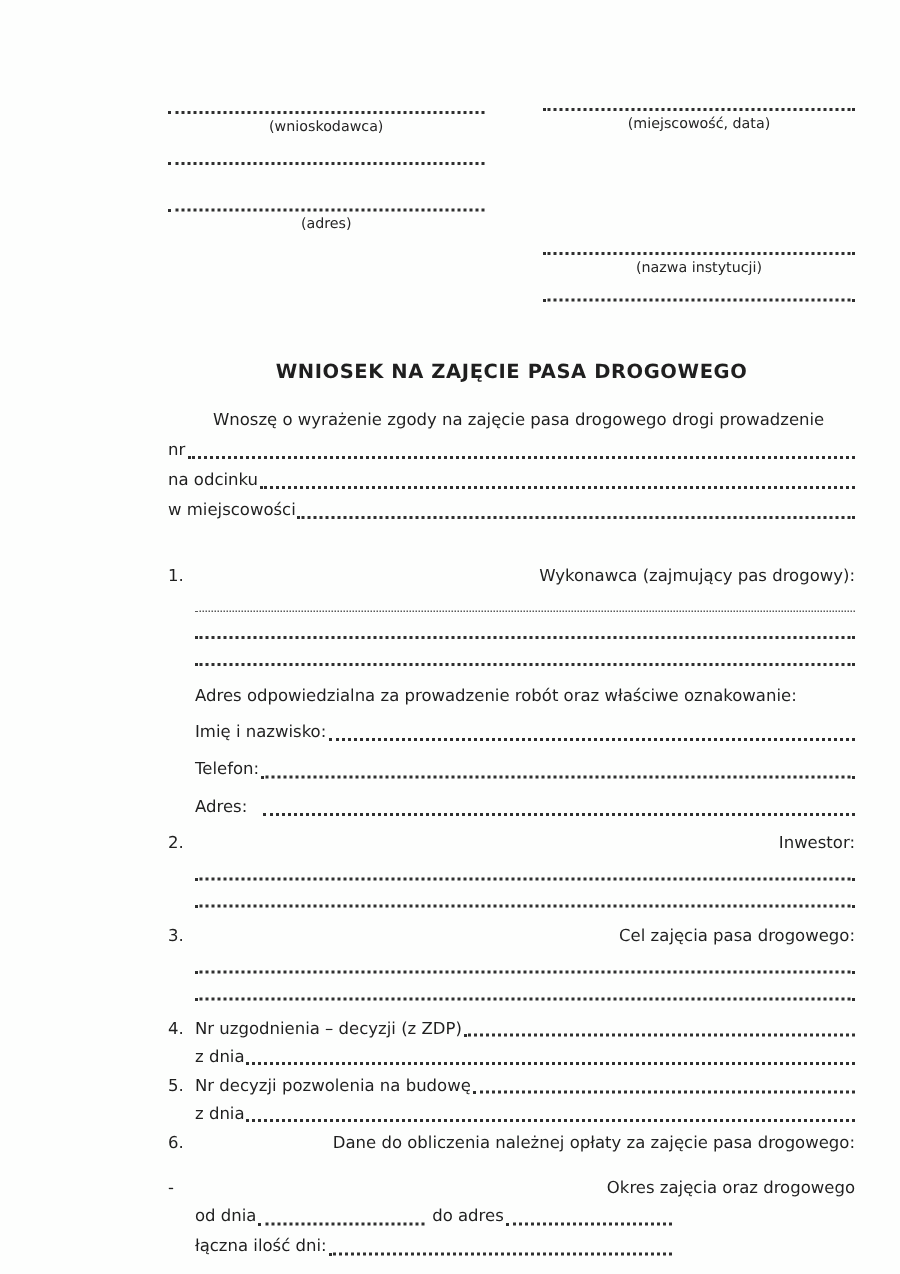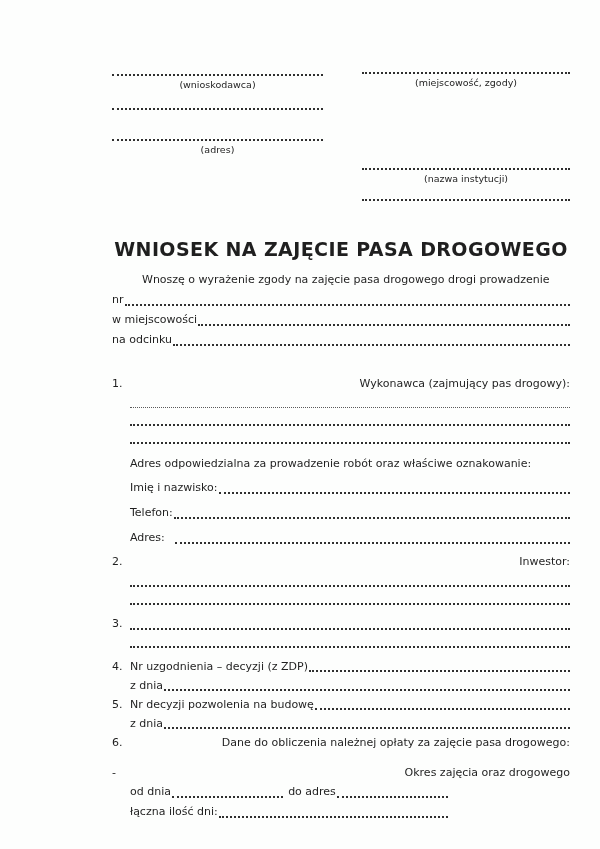--- a/index.html
+++ b/index.html
@@ -32,21 +32,21 @@
   }
 
   
   .header-row { display: flex; justify-content: space-between; }
   .col-left  { width: 211px; }
   .col-right { width: 208px; }
 
   .doc-title {
     margin-top: 40px;
     text-align: center;
-    font-size: 19px;
+    font-size: 13px;
     font-weight: bold;
     letter-spacing: 0.4px;
     line-height: 16px;
   }
 
   .intro { margin-top: 13px; }
   .intro .sentence { line-height: 20px; text-indent: 30px; }
 
   .dotrow { display: flex; align-items: flex-end; line-height: 20px; }
   .dotrow .fill {
@@ -78,41 +78,41 @@
   <div class="header-row">
     <div class="col-left">
       <div class="dotline" style="margin-top:6px"></div>
       <div class="under-label">(wnioskodawca)</div>
       <div class="dotline" style="margin-top:17px"></div>
       <div class="dotline" style="margin-top:29px"></div>
       <div class="under-label">(adres)</div>
     </div>
     <div class="col-right">
       <div class="dotline" style="margin-top:4px"></div>
-      <div class="under-label">(miejscowość, zgody)</div>
+      <div class="under-label">(miejscowość, data)</div>
       <div class="dotline" style="margin-top:79px"></div>
       <div class="under-label">(nazwa instytucji)</div>
       <div class="dotline" style="margin-top:14px"></div>
     </div>
   </div>
 
   <div class="doc-title">WNIOSEK NA ZAJĘCIE PASA DROGOWEGO</div>
 
   <div class="intro">
     <div class="sentence">Wnoszę o wyrażenie zgody na zajęcie pasa drogowego drogi prowadzenie</div>
     <div class="dotrow">
       <span>nr</span>
       <span class="fill"></span>
     </div>
     <div class="dotrow">
+      <span>na odcinku</span>
+      <span class="fill"></span>
+    </div>
+    <div class="dotrow">
       <span>w miejscowości</span>
-      <span class="fill"></span>
-    </div>
-    <div class="dotrow">
-      <span>na odcinku</span>
       <span class="fill"></span>
     </div>
   </div>
 
   <div class="list">
 
     <div class="item">
       <div class="num">1.</div>
       <div class="body">
         <div class="label-row">Wykonawca (zajmujący pas drogowy):</div>
@@ -140,20 +140,21 @@
       <div class="body">
         <div class="label-row">Inwestor:</div>
         <div class="dotline blank first"></div>
         <div class="dotline blank"></div>
       </div>
     </div>
 
     <div class="item" style="margin-top:9px">
       <div class="num">3.</div>
       <div class="body">
+        <div class="label-row">Cel zajęcia pasa drogowego:</div>
         <div class="dotline blank first"></div>
         <div class="dotline blank"></div>
       </div>
     </div>
 
     <div class="item" style="margin-top:9px">
       <div class="num">4.</div>
       <div class="body">
         <div class="dotrow" style="line-height:19px">
           <span>Nr uzgodnienia – decyzji (z ZDP)</span>

